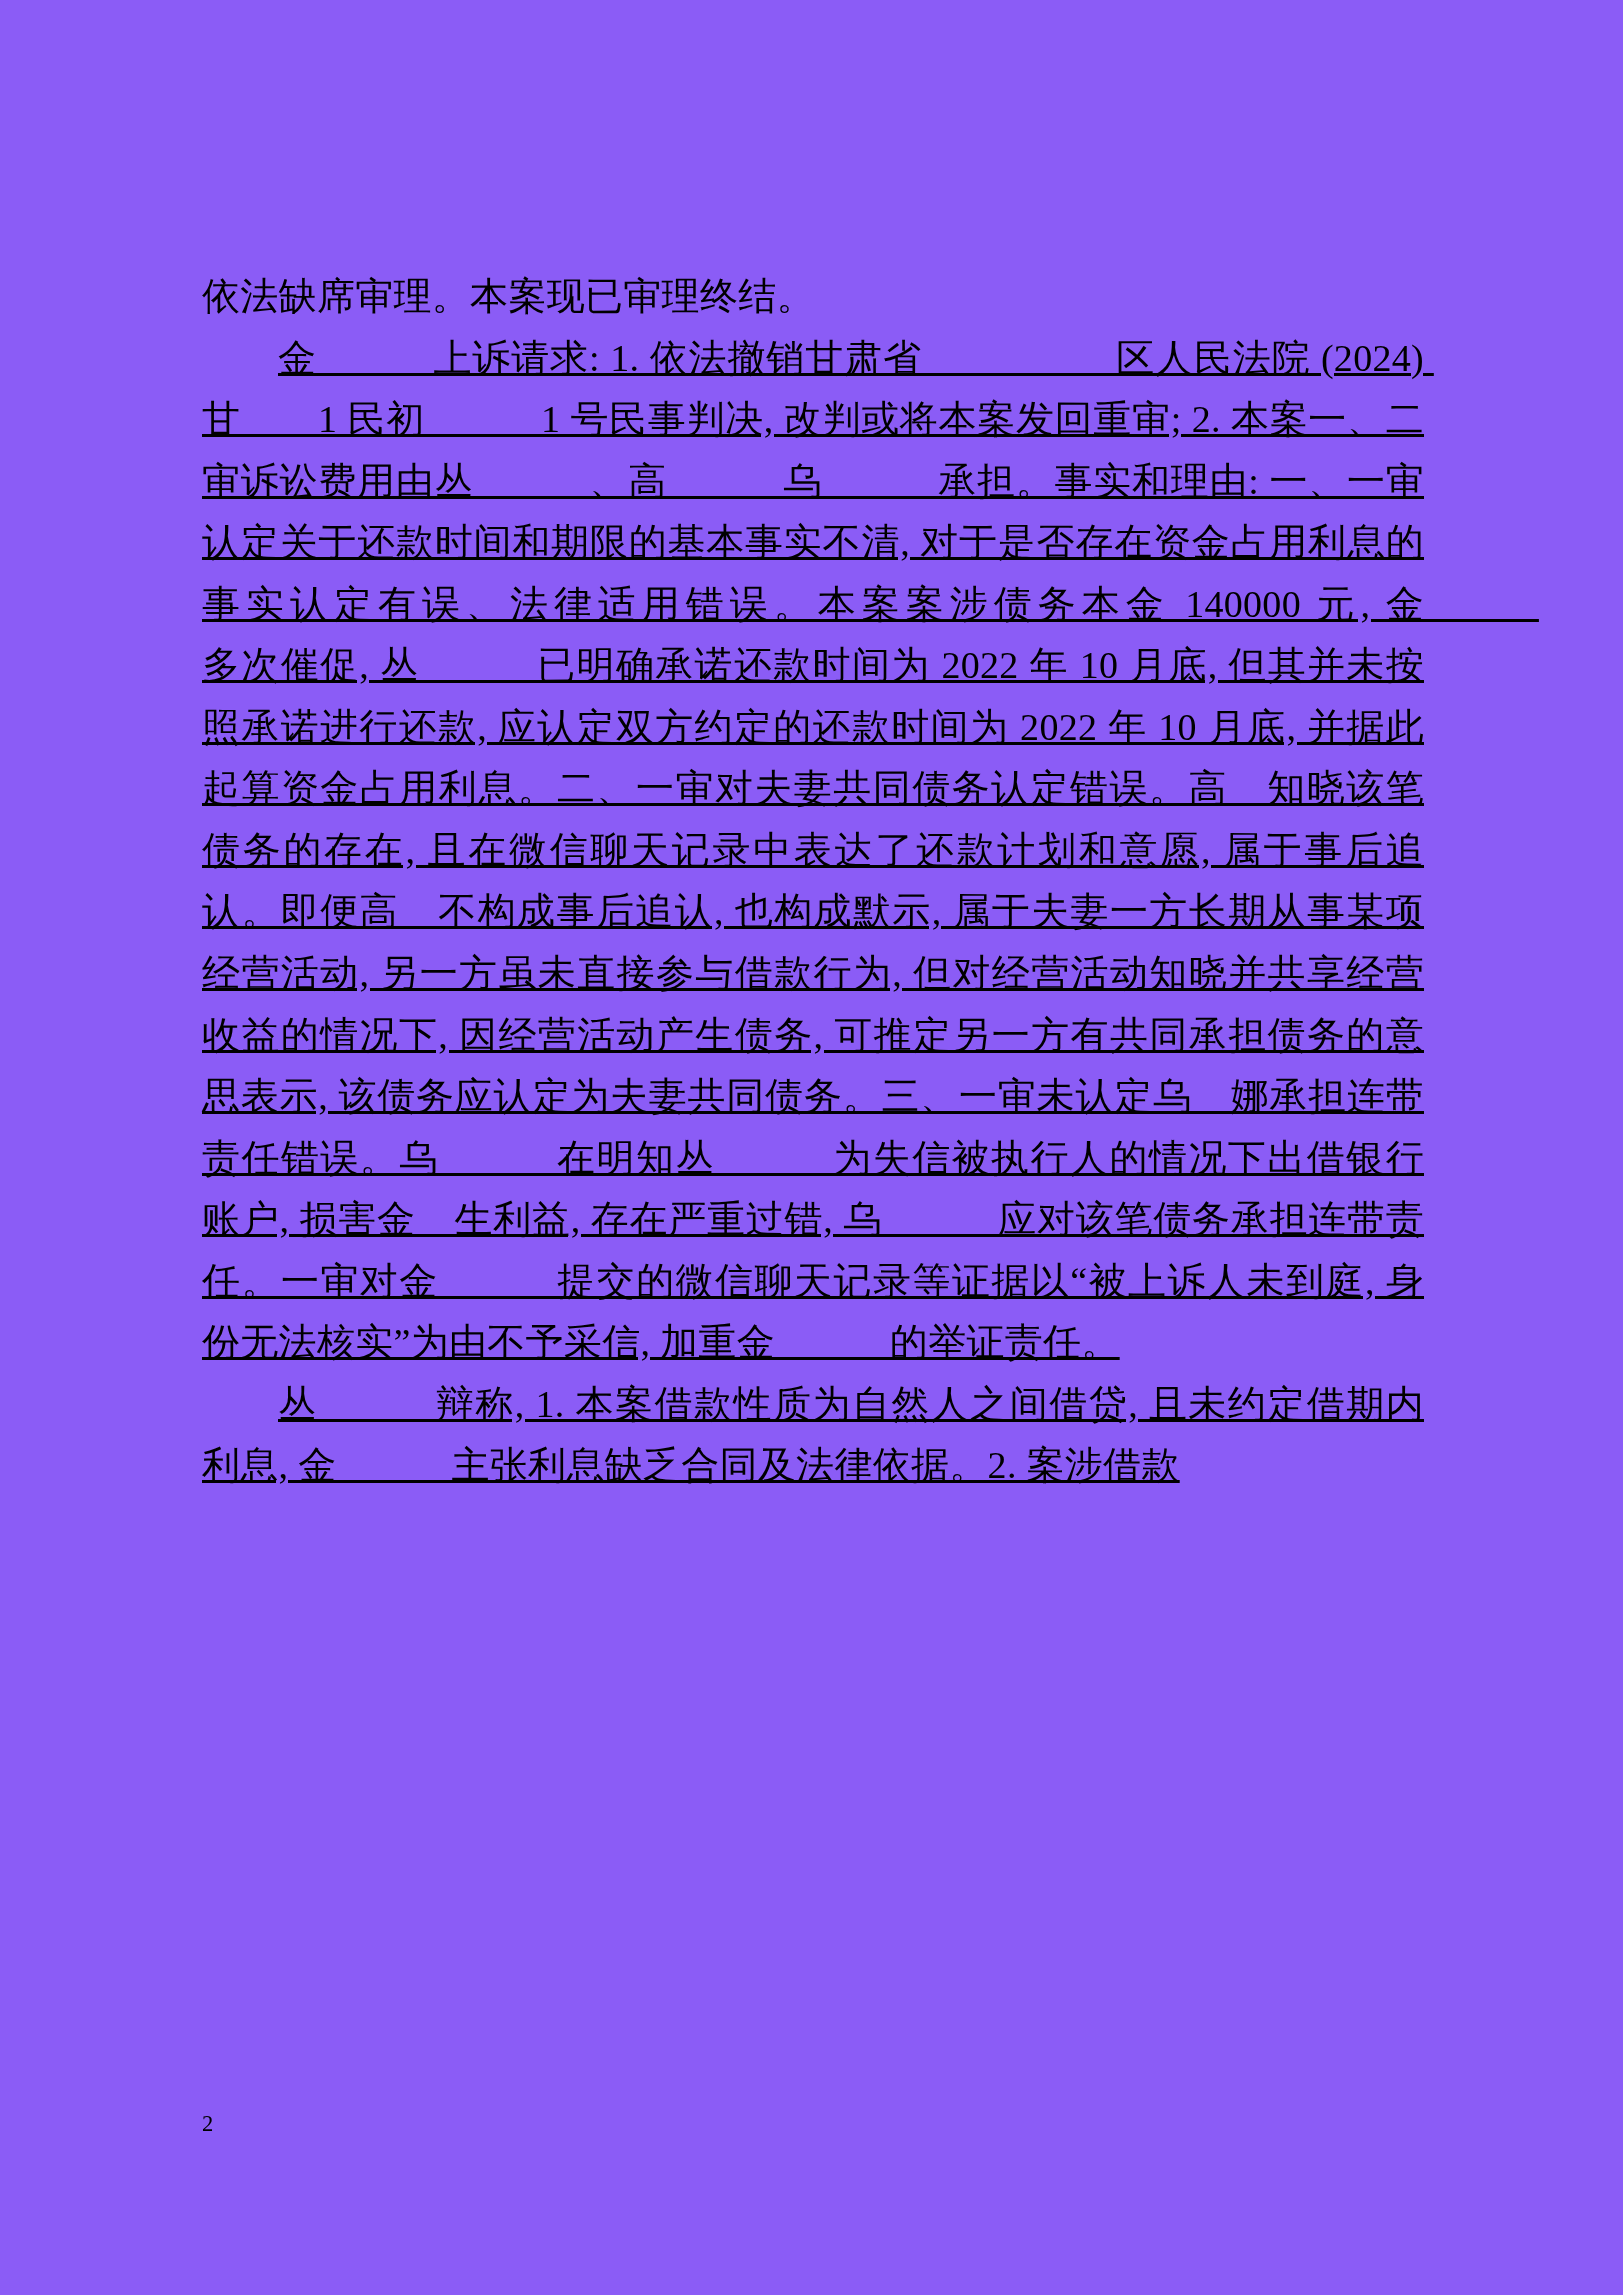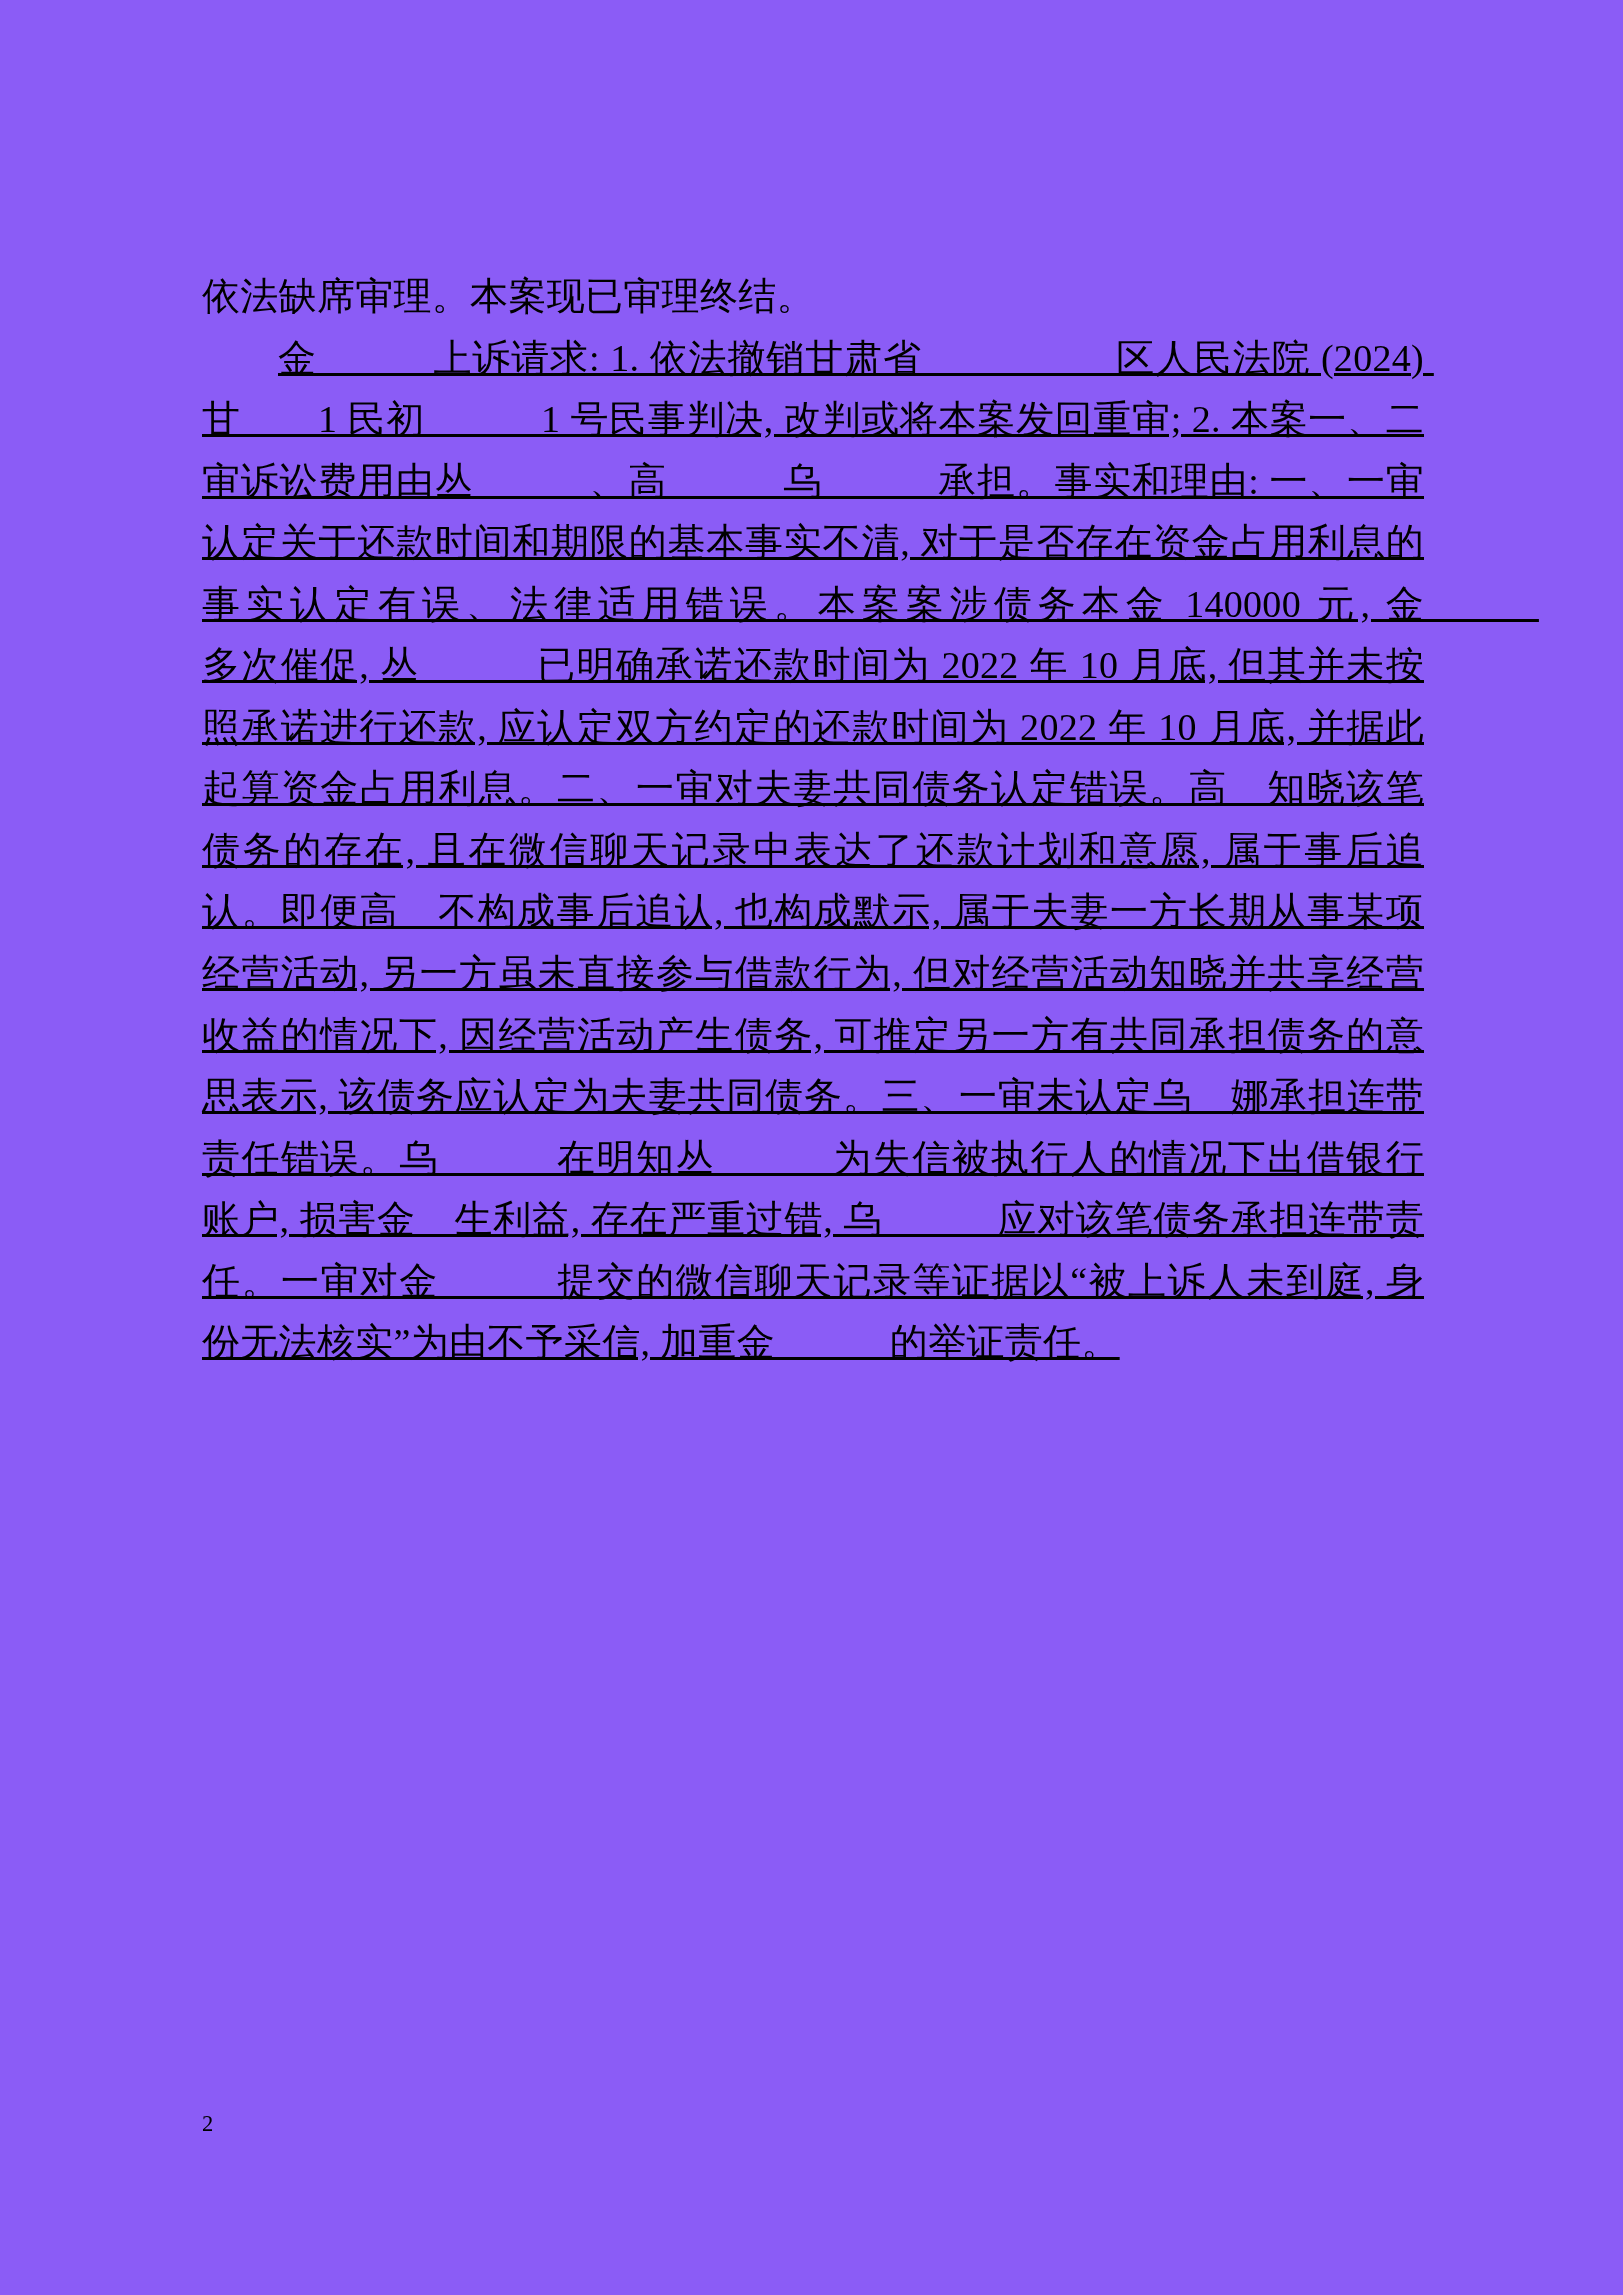--- a/index.html
+++ b/index.html
@@ -52,18 +52,19 @@
   }
 </style>
 </head>
 <body>
 
 <div class="page">
 
   <div class="doc-body">
     <p class="para">依法缺席审理。本案现已审理终结。</p>
     <p class="para indent">金　　　上诉请求: 1. 依法撤销甘肃省　　　　　区人民法院 (2024) 甘　　1 民初　　　1 号民事判决, 改判或将本案发回重审; 2. 本案一、二审诉讼费用由丛　　　、高　　　乌　　　承担。事实和理由: 一、一审认定关于还款时间和期限的基本事实不清, 对于是否存在资金占用利息的事实认定有误、法律适用错误。本案案涉债务本金 140000 元, 金　　　多次催促, 丛　　　已明确承诺还款时间为 2022 年 10 月底, 但其并未按照承诺进行还款, 应认定双方约定的还款时间为 2022 年 10 月底, 并据此起算资金占用利息。二、一审对夫妻共同债务认定错误。高　知晓该笔债务的存在, 且在微信聊天记录中表达了还款计划和意愿, 属于事后追认。即便高　不构成事后追认, 也构成默示, 属于夫妻一方长期从事某项经营活动, 另一方虽未直接参与借款行为, 但对经营活动知晓并共享经营收益的情况下, 因经营活动产生债务, 可推定另一方有共同承担债务的意思表示, 该债务应认定为夫妻共同债务。三、一审未认定乌　娜承担连带责任错误。乌　　　在明知丛　　　为失信被执行人的情况下出借银行账户, 损害金　生利益, 存在严重过错, 乌　　　应对该笔债务承担连带责任。一审对金　　　提交的微信聊天记录等证据以“被上诉人未到庭, 身份无法核实”为由不予采信, 加重金　　　的举证责任。</p>
+    <p class="para indent">丛　　　辩称, 1. 本案借款性质为自然人之间借贷, 且未约定借期内利息, 金　　　主张利息缺乏合同及法律依据。2. 案涉借款</p>
   </div>
 
   <div class="page-number">2</div>
 
 </div>
 
 
 </body></html>

